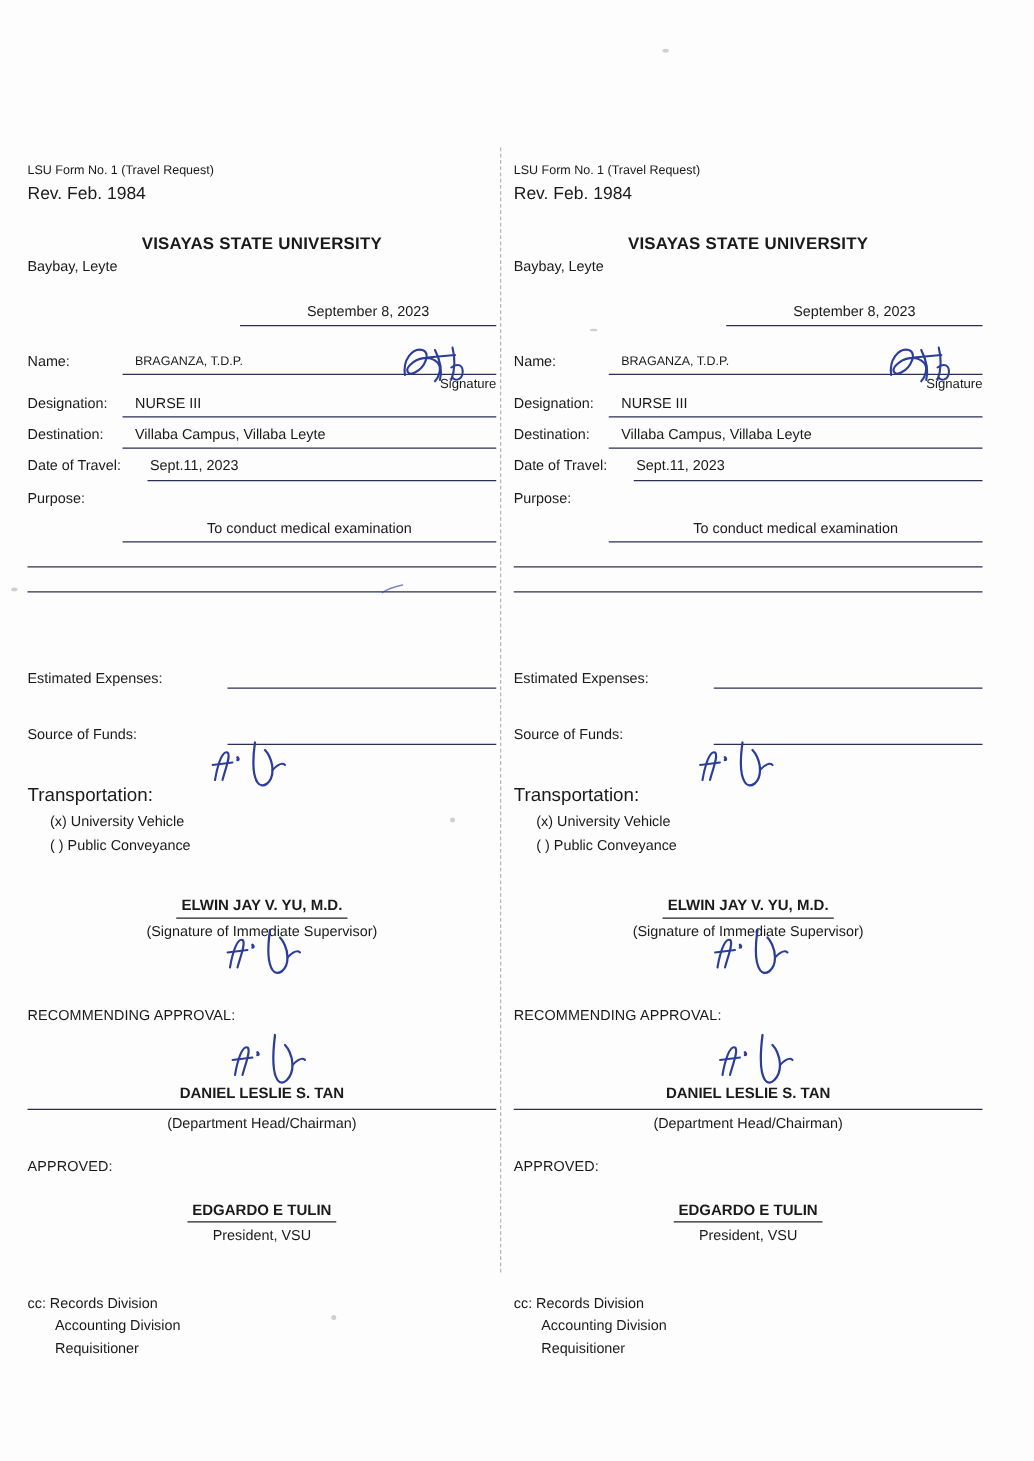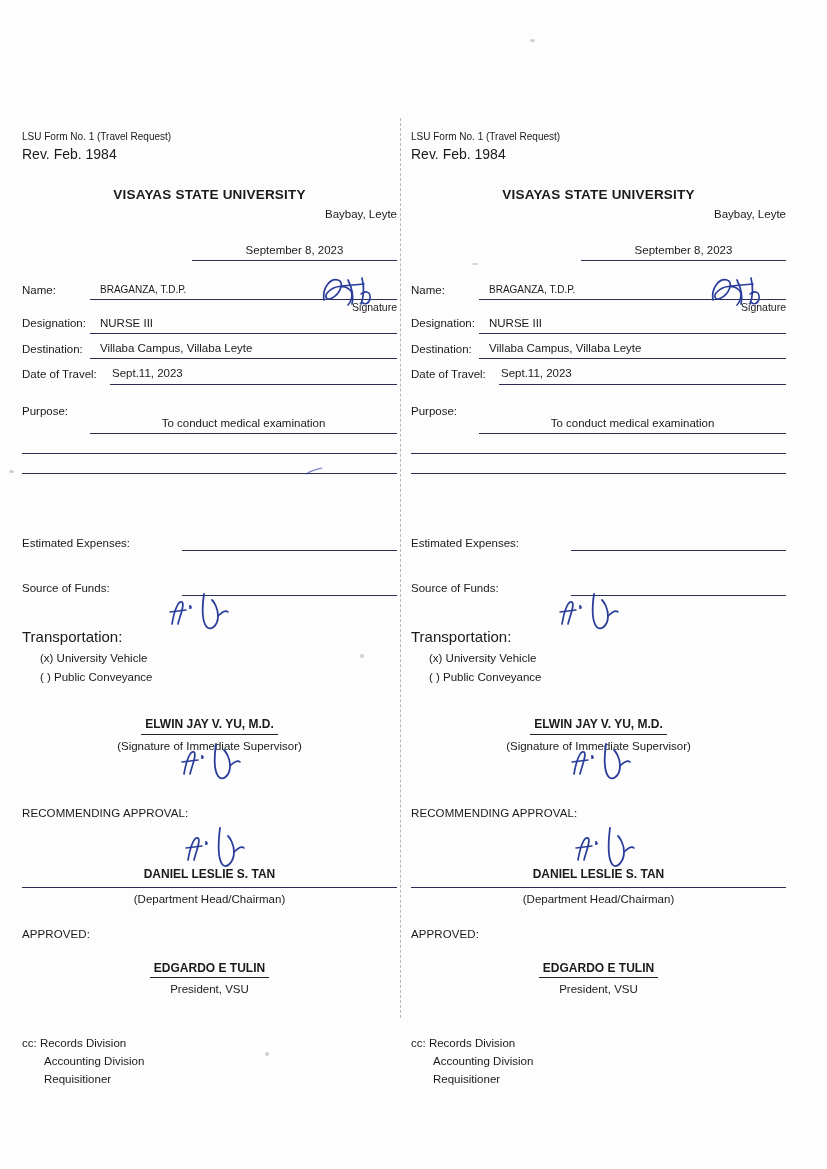--- a/index.html
+++ b/index.html
@@ -51,43 +51,44 @@
   .rev { font-size: 14px; margin-top: 2px; }
 
   .univ {
     text-align: center;
     font-weight: bold;
     font-size: 13.5px;
     margin-top: 22px;
     letter-spacing: .2px;
   }
   .city {
-    text-align: right;
+    text-align: left;
     font-size: 11.5px;
     margin-top: 4px;
   }
 
   .dateline {
     margin-top: 20px;
     display: flex;
     justify-content: flex-end;
   }
   .dateline .dval {
     width: 205px;
     text-align: center;
     border-bottom: 1px solid #2b2f55;
     padding-bottom: 2px;
     font-size: 11.5px;
   }
 
   .row {
     display: flex;
-    align-items: center;
+    align-items: flex-start;
     margin-top: 7px;
     position: relative;
+    gap: 8px;
   }
   .lbl {
     flex: 0 0 auto;
     font-size: 11.5px;
     padding-bottom: 2px;
   }
   .val {
     flex: 1 1 auto;
     border-bottom: 1px solid #2b2f55;
     padding-bottom: 2px;

